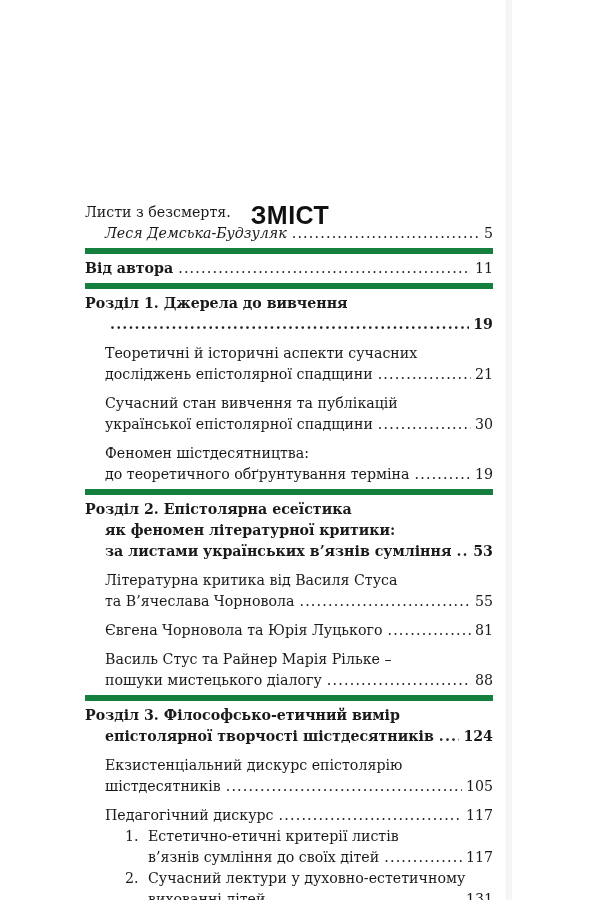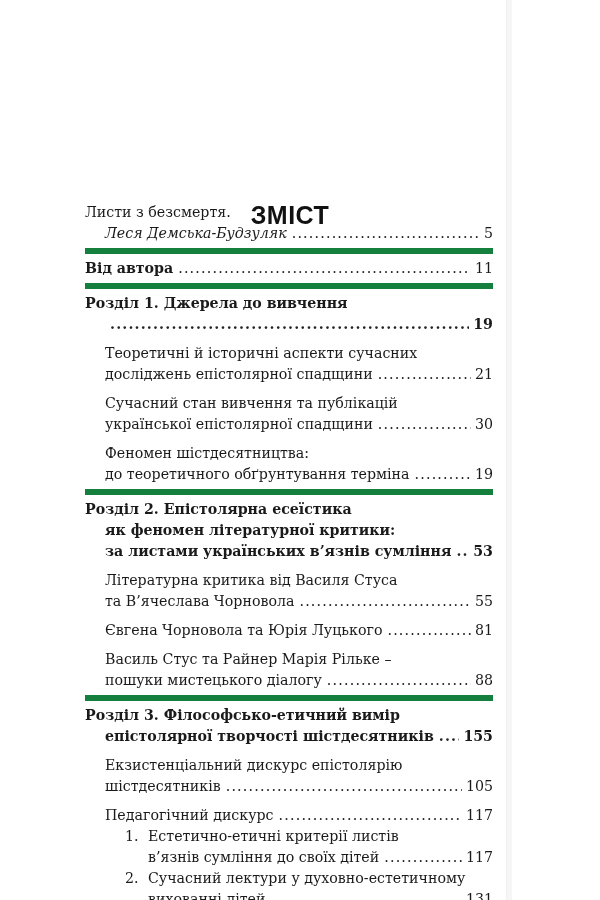--- a/index.html
+++ b/index.html
@@ -187,21 +187,21 @@
       </div>
     </div>
   </div>
 
   <div class="group">
     <div class="entry bold">
       <div>Розділ 3. Філософсько-етичний вимір</div>
       <div class="line indent1">
         <span>епістолярної творчості шістдесятників</span>
         <span class="leader"></span>
-        <span class="page">155</span>
+        <span class="page">124</span>
       </div>
     </div>
     <div class="entry sub">
       <div>Екзистенціальний дискурс епістолярію</div>
       <div class="line">
         <span>шістдесятників</span>
         <span class="leader"></span>
         <span class="page">105</span>
       </div>
     </div>

